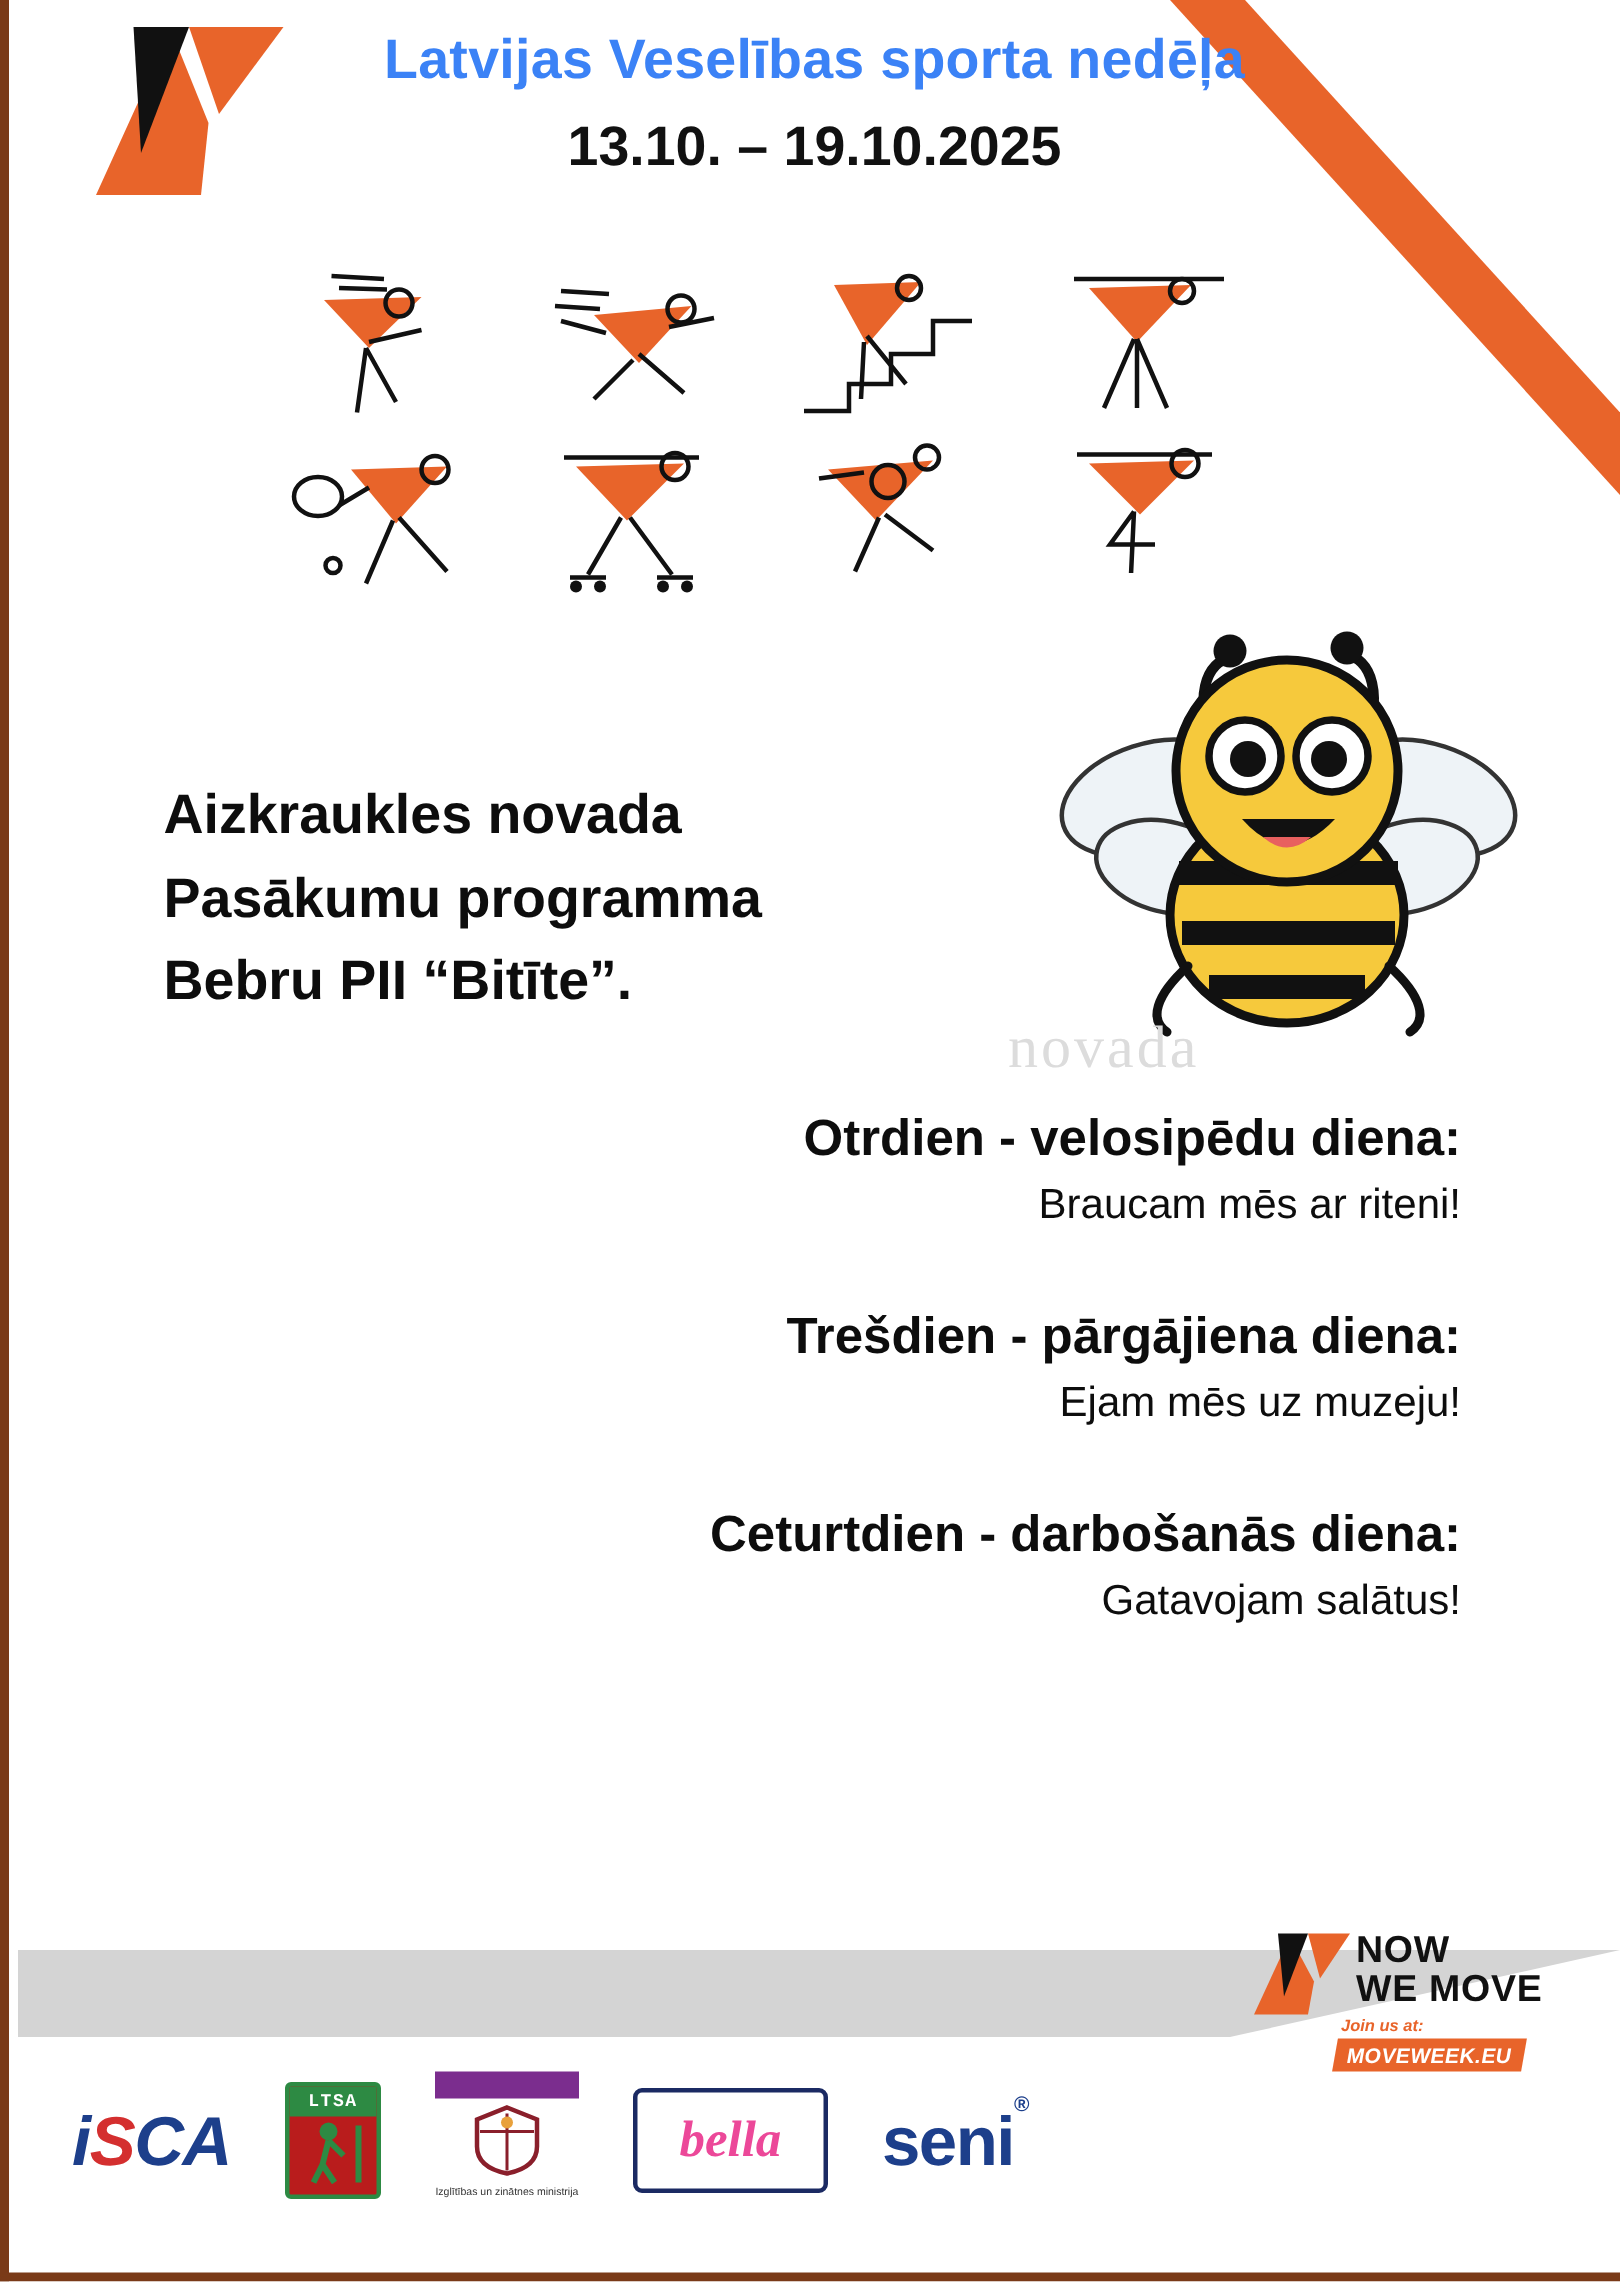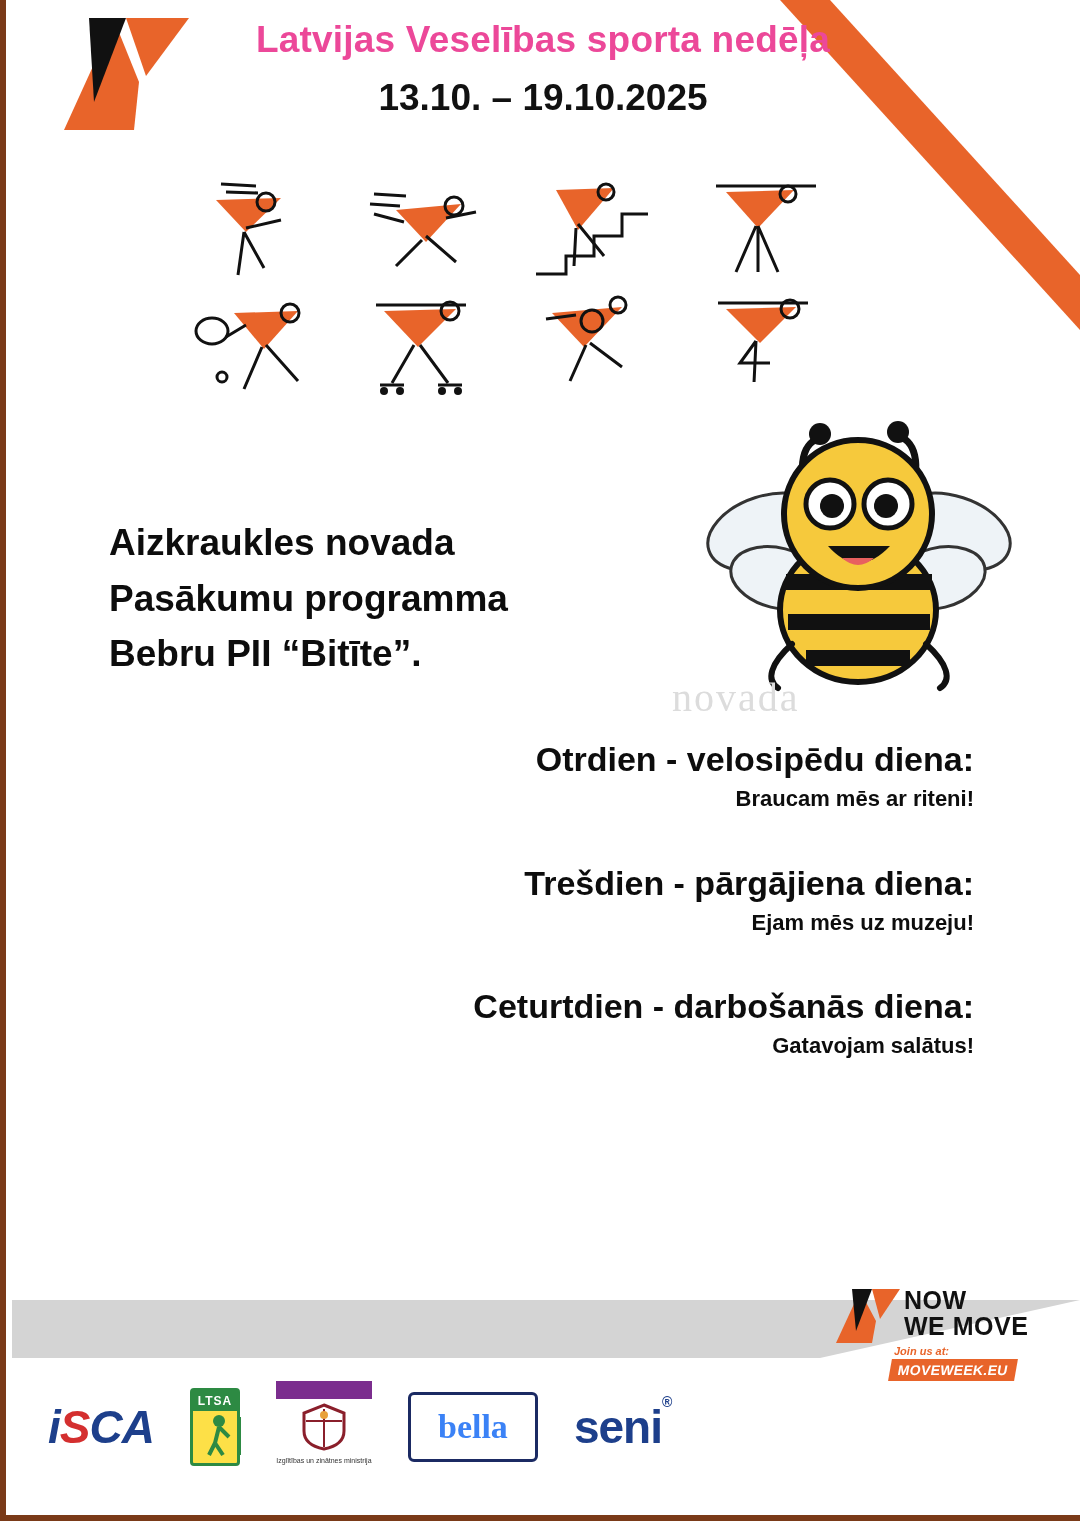--- a/index.html
+++ b/index.html
@@ -39,21 +39,21 @@
   
   .header {
     position: absolute;
     top: 18px; left: 0; right: 0;
     z-index: 5;
     text-align: center;
   }
   .header-title {
     font-size: 37px;
     font-weight: bold;
-    color: #ec4899;
+    color: #3b82f6;
     line-height: 1.18;
     letter-spacing: .2px;
     padding: 0 150px 0 150px;
   }
   .header-dates {
     font-size: 37px;
     font-weight: bold;
     color: #111111;
     line-height: 1.18;
     margin-top: 14px;
@@ -122,22 +122,22 @@
     padding: 0 90px;
   }
   .day-block { margin-bottom: 44px; }
   .day-title {
     font-size: 34px;
     font-weight: bold;
     color: #0d0d0d;
     line-height: 1.42;
   }
   .day-sub {
-    font-size: 22px;
-    font-weight: bold;
+    font-size: 28px;
+    font-weight: normal;
     color: #0d0d0d;
     line-height: 1.42;
   }
 
   
   .footer-band {
     position: absolute;
     left: 6px; right: 0;
     top: 1300px;
     height: 58px;
@@ -202,25 +202,26 @@
   .isca {
     font-size: 46px;
     font-weight: bold;
     font-style: italic;
     color: #1d3f8b;
     letter-spacing: -1px;
   }
   .isca .red { color: #d42f2f; }
 
   .lisa-box {
-    width: 50px; height: 78px;
+    width: 64px; height: 78px;
     border: 3px solid #2d8a43;
     border-radius: 4px;
     position: relative;
-    background: #fde047;
+    background: #b91c1c;
+    font-family: Liberation Mono, monospace;
   }
   .lisa-top {
     position: absolute; top: 0; left: 0; right: 0; height: 20px;
     background: #2d8a43;
     color: #fff; font-size: 12px; font-weight: bold;
     display: flex; align-items: center; justify-content: center;
     letter-spacing: 1px;
   }
 
   .izm {
@@ -237,22 +238,22 @@
 
   .bella {
     width: 130px; height: 70px;
     border: 3px solid #1b2a63;
     border-radius: 6px;
     display: flex; align-items: center; justify-content: center;
     background: #fff;
   }
   .bella span {
     font-family: "Liberation Serif", serif;
-    font-size: 34px; font-weight: bold; 
-    color: #3b82f6;
+    font-size: 34px; font-weight: bold; font-style: italic;
+    color: #ec4899;
   }
 
   .seni {
     font-size: 46px; font-weight: bold; color: #1d3f8b;
     letter-spacing: -1px; position: relative;
   }
   .seni sup { font-size: 14px; top: -20px; position: relative; }
 </style>
 </head>
 <body>

